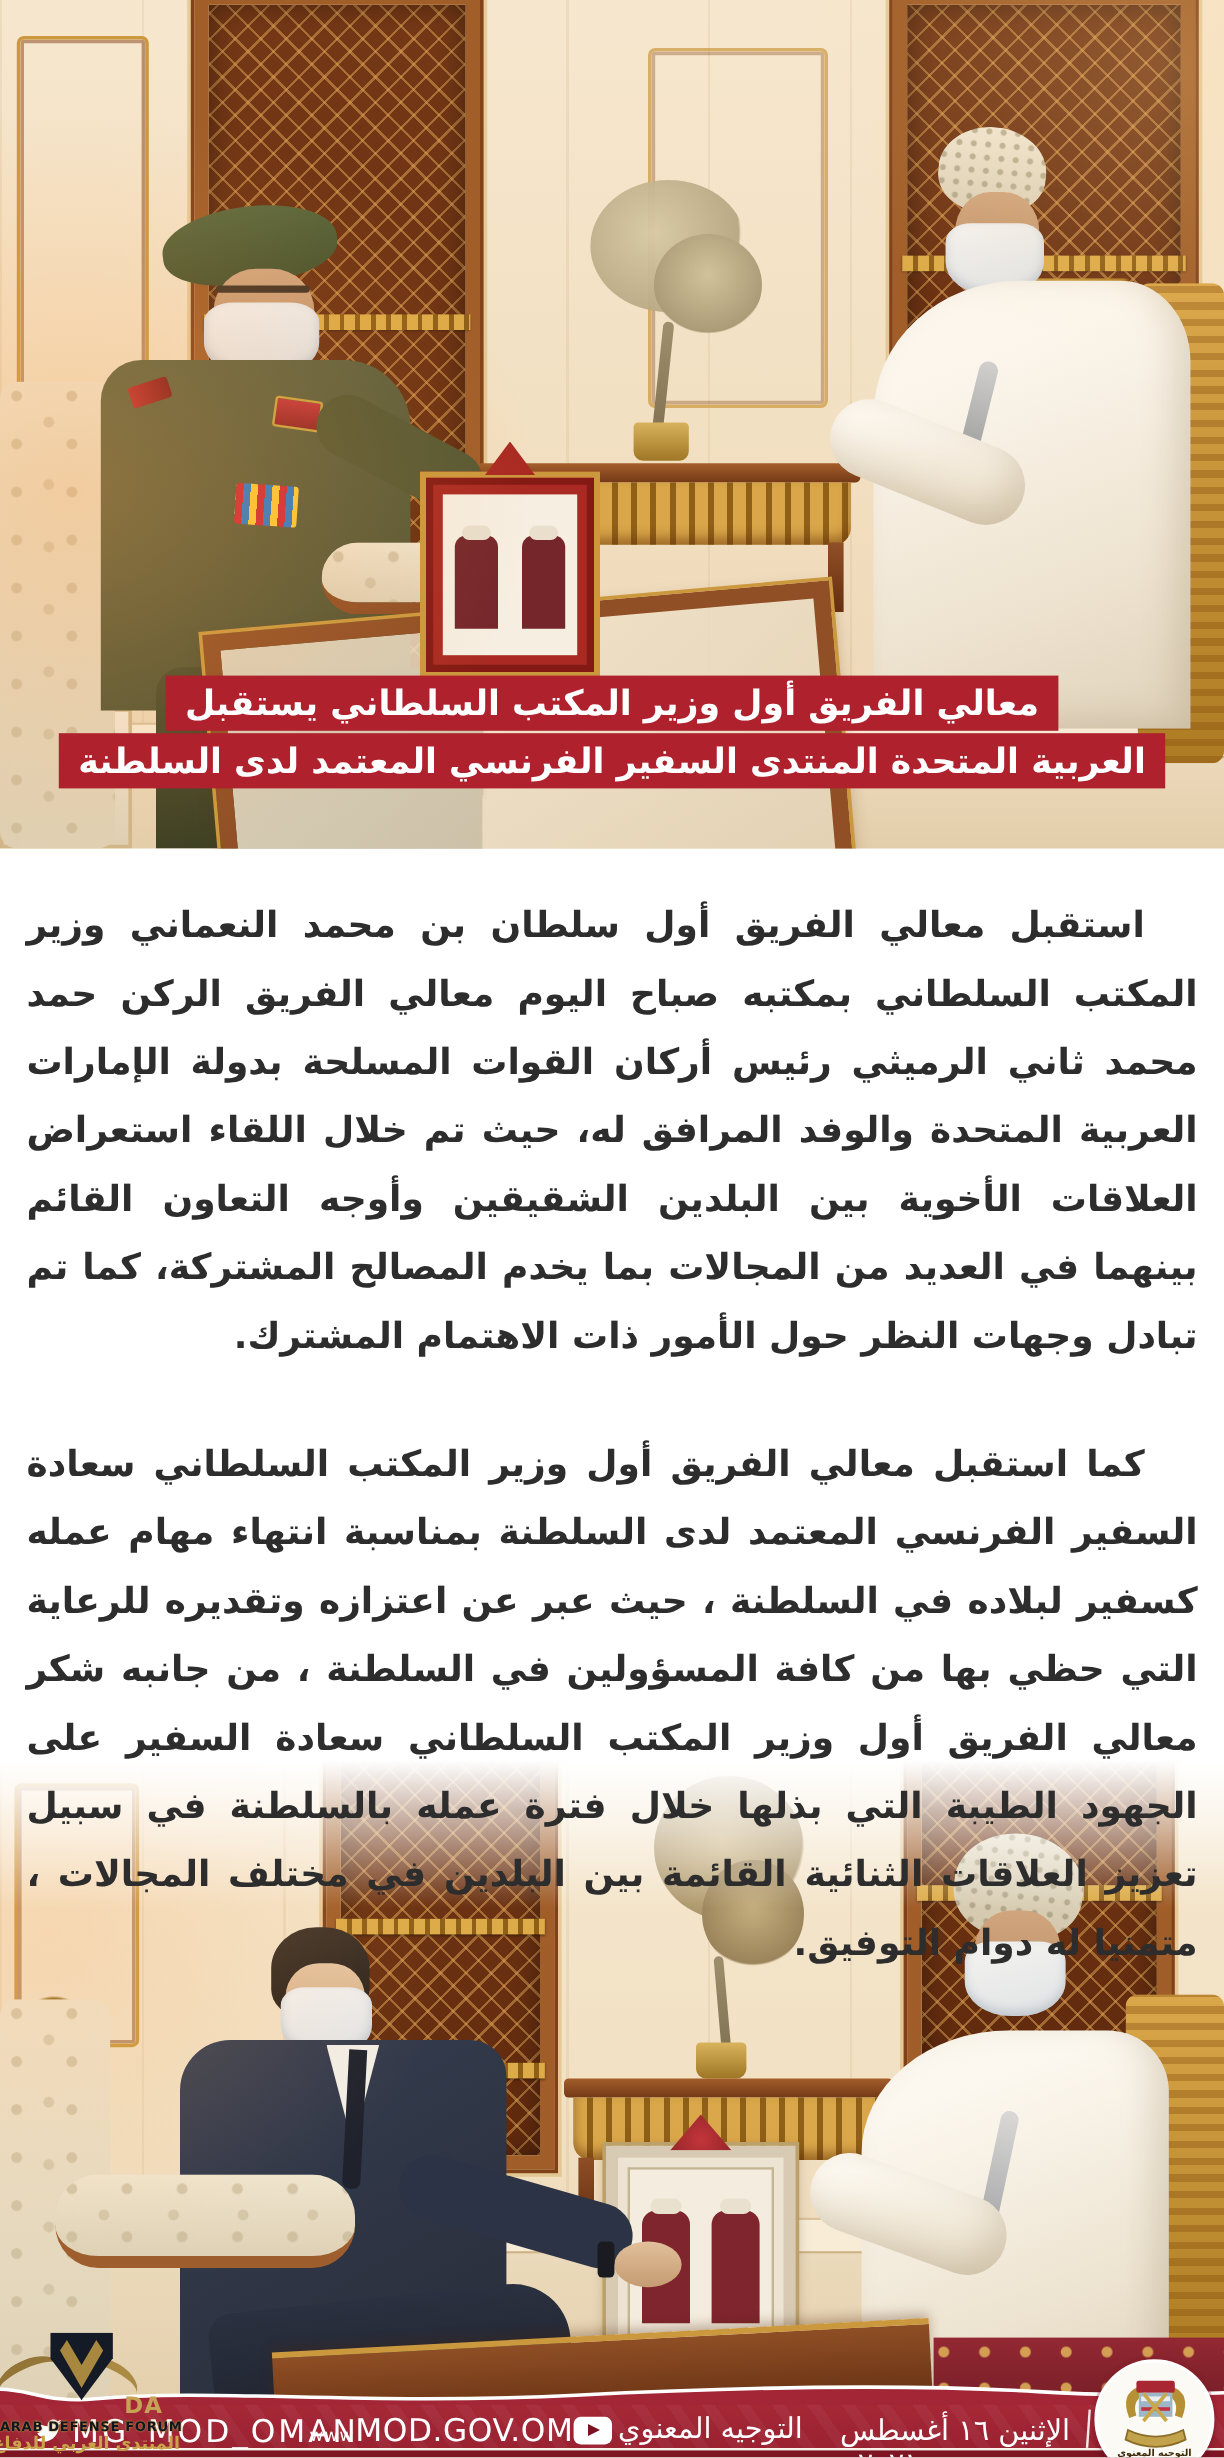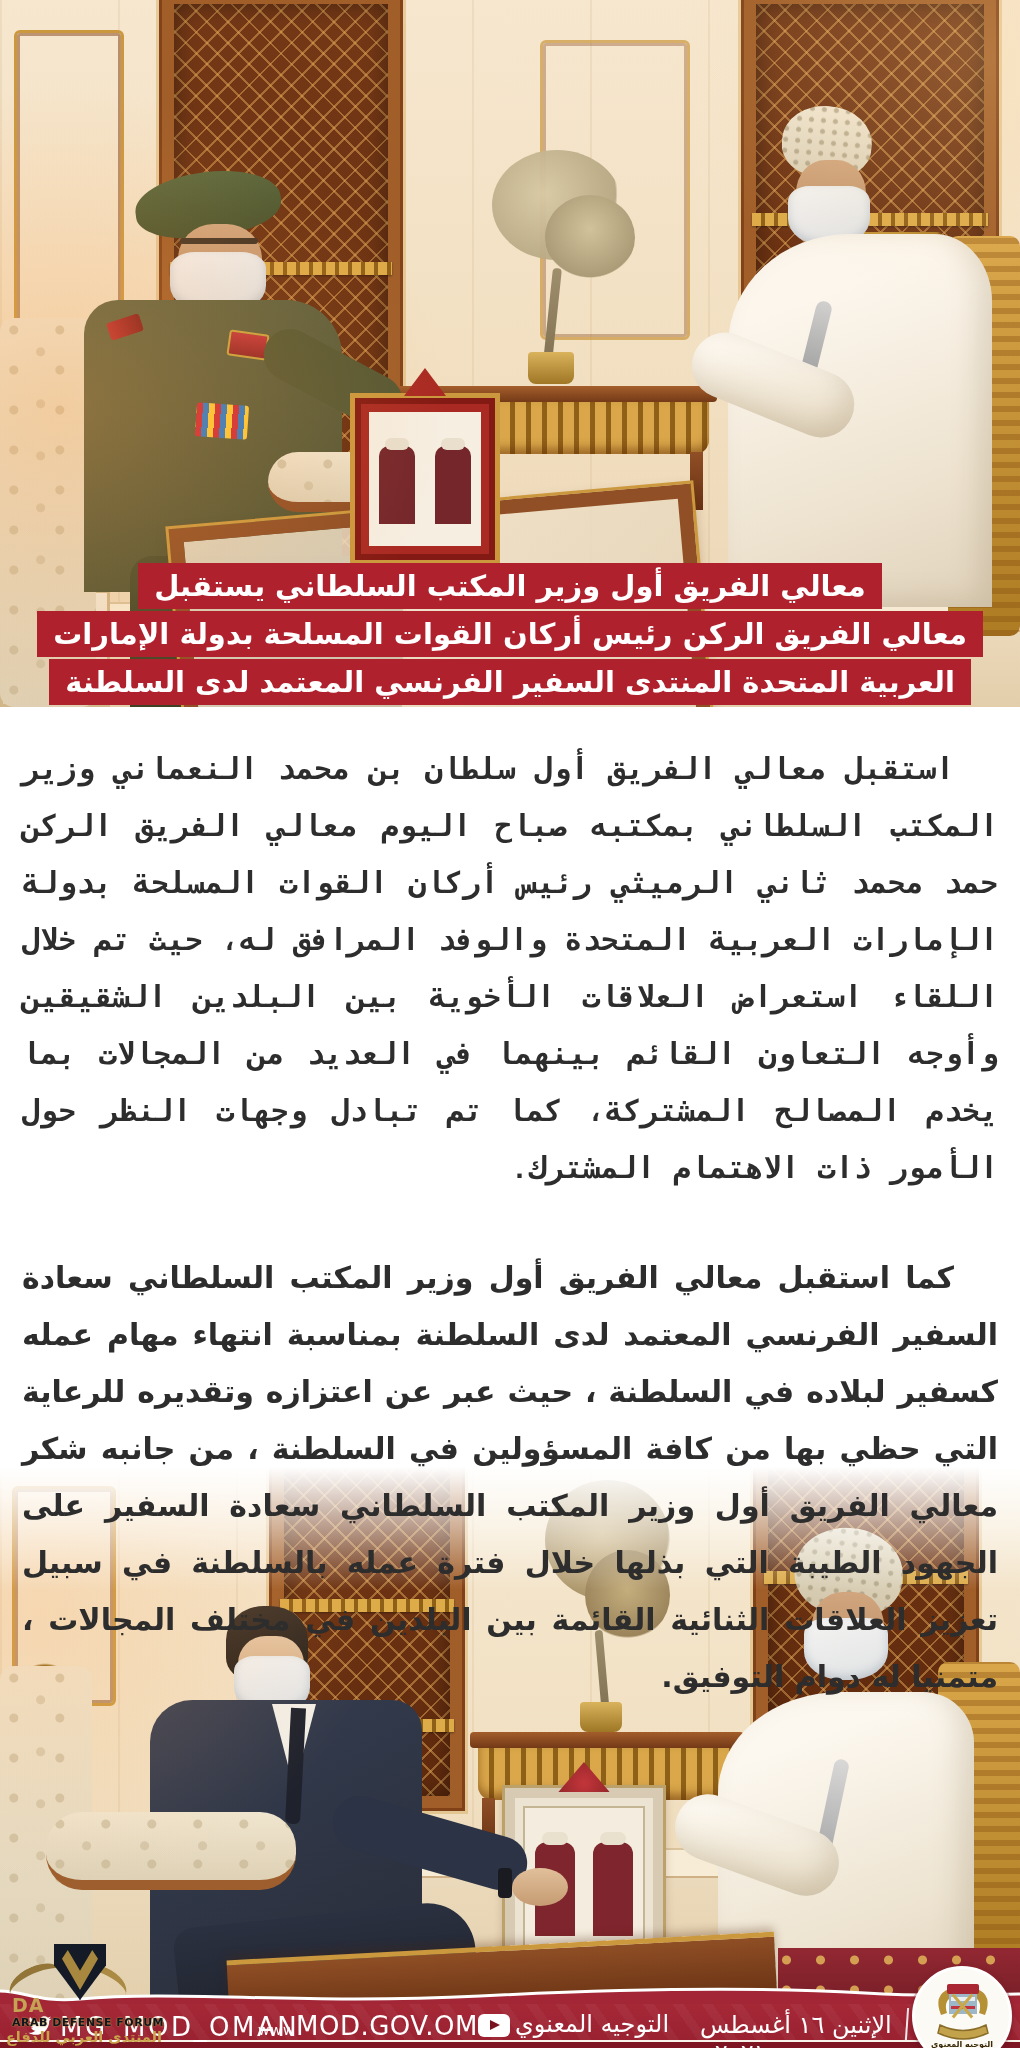--- a/index.html
+++ b/index.html
@@ -62,21 +62,21 @@
 
   
   .headline { left:0; top:563px; width:100%; text-align:center; z-index:6; direction:rtl; }
   .headline .hl { display:block; line-height:0; margin-bottom:2px; }
   .headline .hl span { display:inline-block; background:#b0212e; color:#ffffff; font-weight:bold;
       font-size:29px; line-height:34px; padding:6px 16px 6px 16px; letter-spacing:0; }
 
   
   .article { left:22px; right:22px; top:707px; z-index:7; direction:rtl; color:#2d2d2d; }
   .article p { font-size:30px; font-weight:bold; line-height:57px; text-align:justify; text-indent:44px; letter-spacing:-0.4px; }
-  .article p.p1 { margin-top:36px;font-family:Liberation Mono, monospace; }
+  .article p.p1 { margin-top:36px; }
   .article p.p2 { margin-top:50px; }
 
   
   .footer { left:0; top:2004px; width:1020px; height:44px; z-index:8;
       background:
         repeating-linear-gradient(55deg, rgba(255,255,255,.04) 0 9px, transparent 9px 24px),
         linear-gradient(#a62837,#97202f);
       color:#fff; }
   .footer-wave { left:0; top:1984px; width:1020px; height:21px; z-index:8; }
   .footer-strip { left:0; top:2040px; width:1020px; height:8px; background:#7e1523; border-top:2px solid #f7f2ea; z-index:9; }
@@ -90,21 +90,21 @@
   .f-channel { left:515px; top:2010px; font-size:24px; z-index:9; direction:rtl; color:#fff; }
   .f-date { left:700px; top:2011px; width:200px; font-size:24px; z-index:9; direction:rtl; text-align:left; color:#fff; }
   .f-sep { left:906px; top:2008px; width:2px; height:32px; background:rgba(255,255,255,.9); transform:rotate(4deg); z-index:9; }
 
   .emblem { left:912px; top:1966px; width:100px; height:100px; border-radius:50%;
       background:#fbfaf4; border:3px solid #ffffff; box-shadow:0 0 0 2px rgba(150,30,45,.25), 0 2px 6px rgba(0,0,0,.25); z-index:10; }
   .emblem svg { position:absolute; left:17px; top:10px; }
   .emblem .scroll-label { position:absolute; left:0; right:0; bottom:14px; text-align:center; font-size:8px; color:#3a2a08; font-weight:bold; direction:rtl; }
 
   
-  .watermark { left:12px; top:1942px; width:158px; height:106px; z-index:12; text-align:left; }
+  .watermark { left:0; top:1942px; width:158px; height:106px; z-index:12; text-align:right; }
   .wm-wing { position:absolute; width:58px; height:34px; border-top:7px solid #a8883f; border-radius:50% 50% 0 0; opacity:.95; }
   .wm-wing.l { left:-4px; top:24px; transform:rotate(-24deg); border-color:#8f7132; }
   .wm-wing.r { right:42px; top:24px; transform:rotate(24deg); }
   .wm-shield { position:absolute; left:42px; top:2px; width:52px; height:56px; background:#141a26;
       clip-path:polygon(0 0,100% 0,100% 38%,50% 100%,0 38%); box-shadow:0 0 0 2px #0c101a; }
   .wm-shield i { position:absolute; left:8px; top:6px; width:36px; height:40px; background:#a8883f;
       clip-path:polygon(50% 100%,0 22%,16% 0,50% 52%,84% 0,100% 22%); }
   .wm-mono { position:absolute; left:0; width:136px; top:52px; font-size:19px; font-weight:bold; color:#c5a254; letter-spacing:1px; }
   .wm-en { position:absolute; left:0; width:140px; top:74px; font-size:11px; font-weight:bold; color:#10151f;
       letter-spacing:.5px; text-shadow:0 0 2px #b08f3f, 0 0 1px #b08f3f; white-space:nowrap; }
@@ -181,21 +181,20 @@
       <div style="position:absolute; left:30px; top:40px; width:24px; height:12px; background:#e8e2d2; border-radius:6px;"></div>
       <div style="position:absolute; right:30px; top:40px; width:24px; height:12px; background:#e8e2d2; border-radius:6px;"></div>
     </div>
     <div class="abs" style="left:404px; top:368px; width:42px; height:28px; background:#a5231f; clip-path:polygon(50% 0,100% 100%,0 100%);"></div>
 
     <div class="abs glow1"></div>
   </section>
 
   <header class="abs headline">
     <div class="hl"><span>معالي الفريق أول وزير المكتب السلطاني  يستقبل</span></div>
-    <div class="hl"><span>معالي الفريق الركن رئيس أركان القوات المسلحة بدولة الإمارات</span></div>
     <div class="hl"><span>العربية المتحدة المنتدى السفير الفرنسي المعتمد لدى السلطنة</span></div>
   </header>
 
   <article class="abs article">
     <p class="p1">استقبل معالي الفريق أول سلطان بن محمد النعماني وزير المكتب السلطاني بمكتبه صباح اليوم معالي الفريق الركن حمد محمد ثاني الرميثي رئيس أركان القوات المسلحة بدولة الإمارات العربية المتحدة والوفد المرافق له، حيث تم خلال اللقاء استعراض العلاقات الأخوية بين البلدين الشقيقين وأوجه التعاون القائم بينهما في العديد من المجالات بما يخدم المصالح المشتركة، كما تم تبادل وجهات النظر حول الأمور ذات الاهتمام المشترك.</p>
     <p class="p2">كما استقبل معالي الفريق أول وزير المكتب السلطاني سعادة السفير الفرنسي المعتمد لدى السلطنة بمناسبة انتهاء مهام عمله كسفير لبلاده في السلطنة ، حيث عبر عن اعتزازه وتقديره للرعاية التي حظي بها من كافة المسؤولين في السلطنة ، من جانبه شكر معالي الفريق أول وزير المكتب السلطاني سعادة السفير على الجهود الطيبة التي بذلها خلال فترة عمله بالسلطنة في سبيل تعزيز العلاقات الثنائية القائمة بين البلدين في مختلف المجالات ، متمنيا له دوام التوفيق.</p>
   </article>
 
   <section class="abs photo photo-bottom">
     <div class="abs wall" style="position:absolute;"></div>

